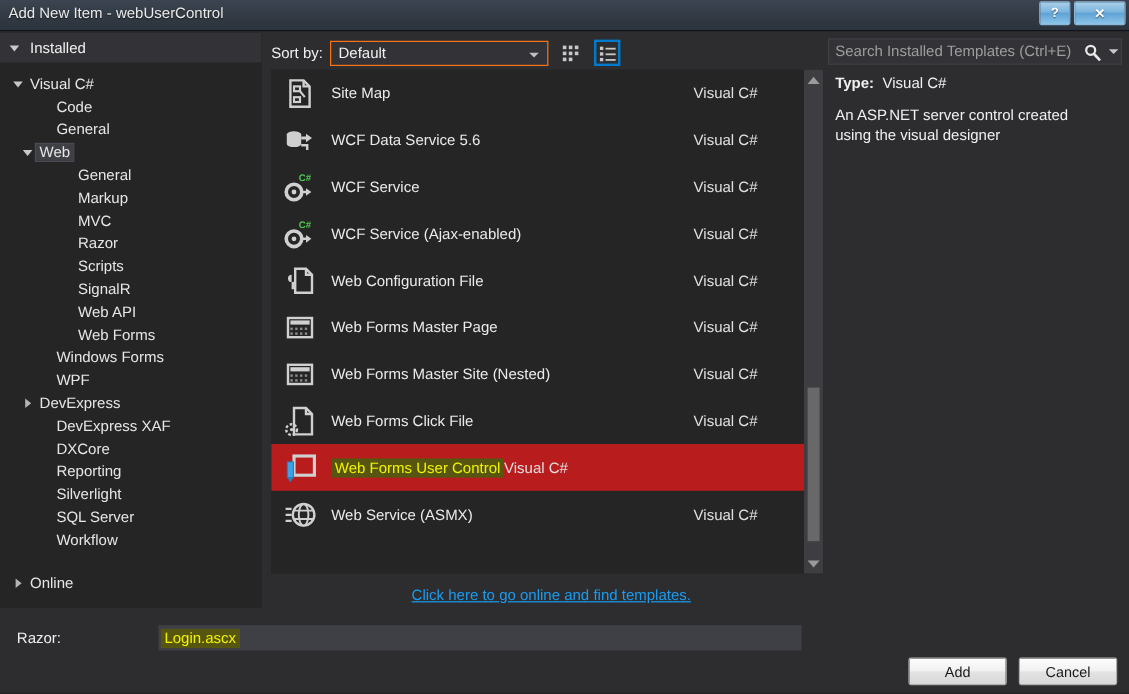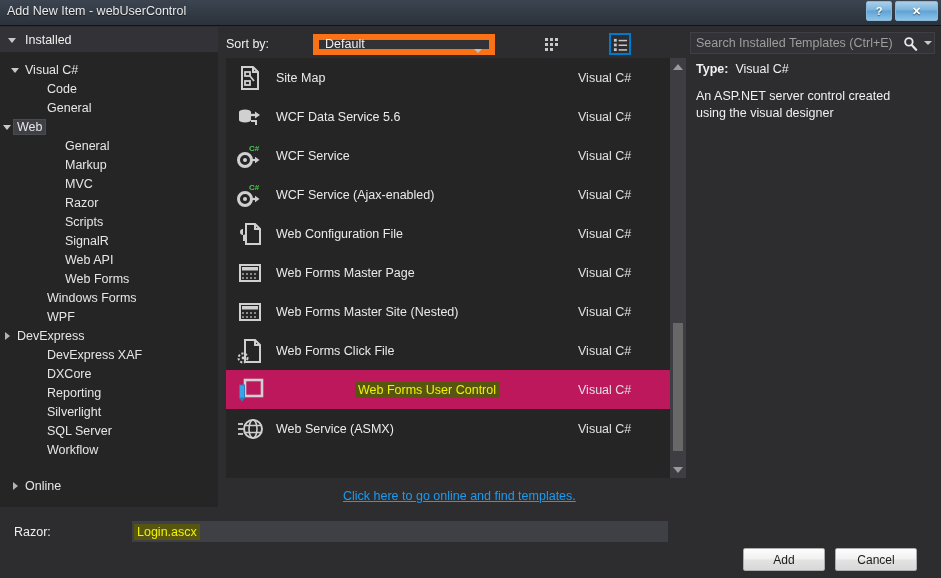--- a/index.html
+++ b/index.html
@@ -111,21 +111,21 @@
   .tree-node .node-label {
     padding: 0 3px;
   }
   .tree-node.selected .node-label {
     background: #3f3f46;
     outline: 1px solid #4a4a52;
   }
   .lvl0 { padding-left: 8px; }
   .lvl1 { padding-left: 30px; }
   .lvl2 { padding-left: 48px; }
-  .lvl1-exp { }
+  .lvl1-exp { padding-left: 16px; }
   .lvl1-exp .glyph { margin-right: 0px; }
 
   .tri-down {
     width: 0; height: 0;
     border-left: 4.5px solid transparent;
     border-right: 4.5px solid transparent;
     border-top: 5px solid #c8c8c8;
     transform: translateY(1px);
   }
   .tri-right {
@@ -141,31 +141,30 @@
     width: 218px;
   }
 
   
   .toolbar {
     position: absolute;
     left: 226px; top: 32px;
     width: 460px; height: 24px;
     display: flex;
     align-items: center;
-    gap: 38px;
   }
   .sortby-label {
     font-size: 12.5px;
     color: #f0f0f0;
     margin-right: 6px;
   }
   .combo {
     width: 182px; height: 21px;
     background: #333337;
-    border: 6px solid #f97316;
+    border: 1px solid #f97316;
     box-sizing: border-box;
     display: flex;
     align-items: center;
     position: relative;
     padding-left: 6px;
     font-size: 12.5px;
     color: #f0f0f0;
     cursor: default;
   }
   .combo .caret {
@@ -205,22 +204,21 @@
   }
   .list-item {
     height: 39px;
     display: flex;
     align-items: center;
     padding-left: 8px;
     box-sizing: border-box;
     cursor: default;
   }
   .list-item.selected {
-    background: #be185d;
-    justify-content: space-between;
+    background: #b91c1c;
   }
   .list-item .icon-box {
     width: 32px; flex: 0 0 32px;
     height: 30px;
     display: flex;
     align-items: center;
     justify-content: center;
     margin-right: 10px;
   }
   .list-item .item-name {
@@ -384,21 +382,21 @@
     padding-left: 2px;
   }
   .name-value {
     font-size: 12.5px;
     color: #f2f200;
     background: #565610;
     padding: 1px 3px;
   }
   .btnrow {
     position: absolute;
-    right: 24px; bottom: 7px;
+    right: 10px; bottom: 7px;
     display: flex;
     gap: 10px;
   }
   .btn {
     width: 82px; height: 23px;
     background: linear-gradient(180deg, #fdfdfd 0%, #f1f1f1 48%, #e3e3e3 52%, #d8d8d8 100%);
     border: 1px solid #adadad;
     border-radius: 2px;
     box-sizing: border-box;
     display: flex;

